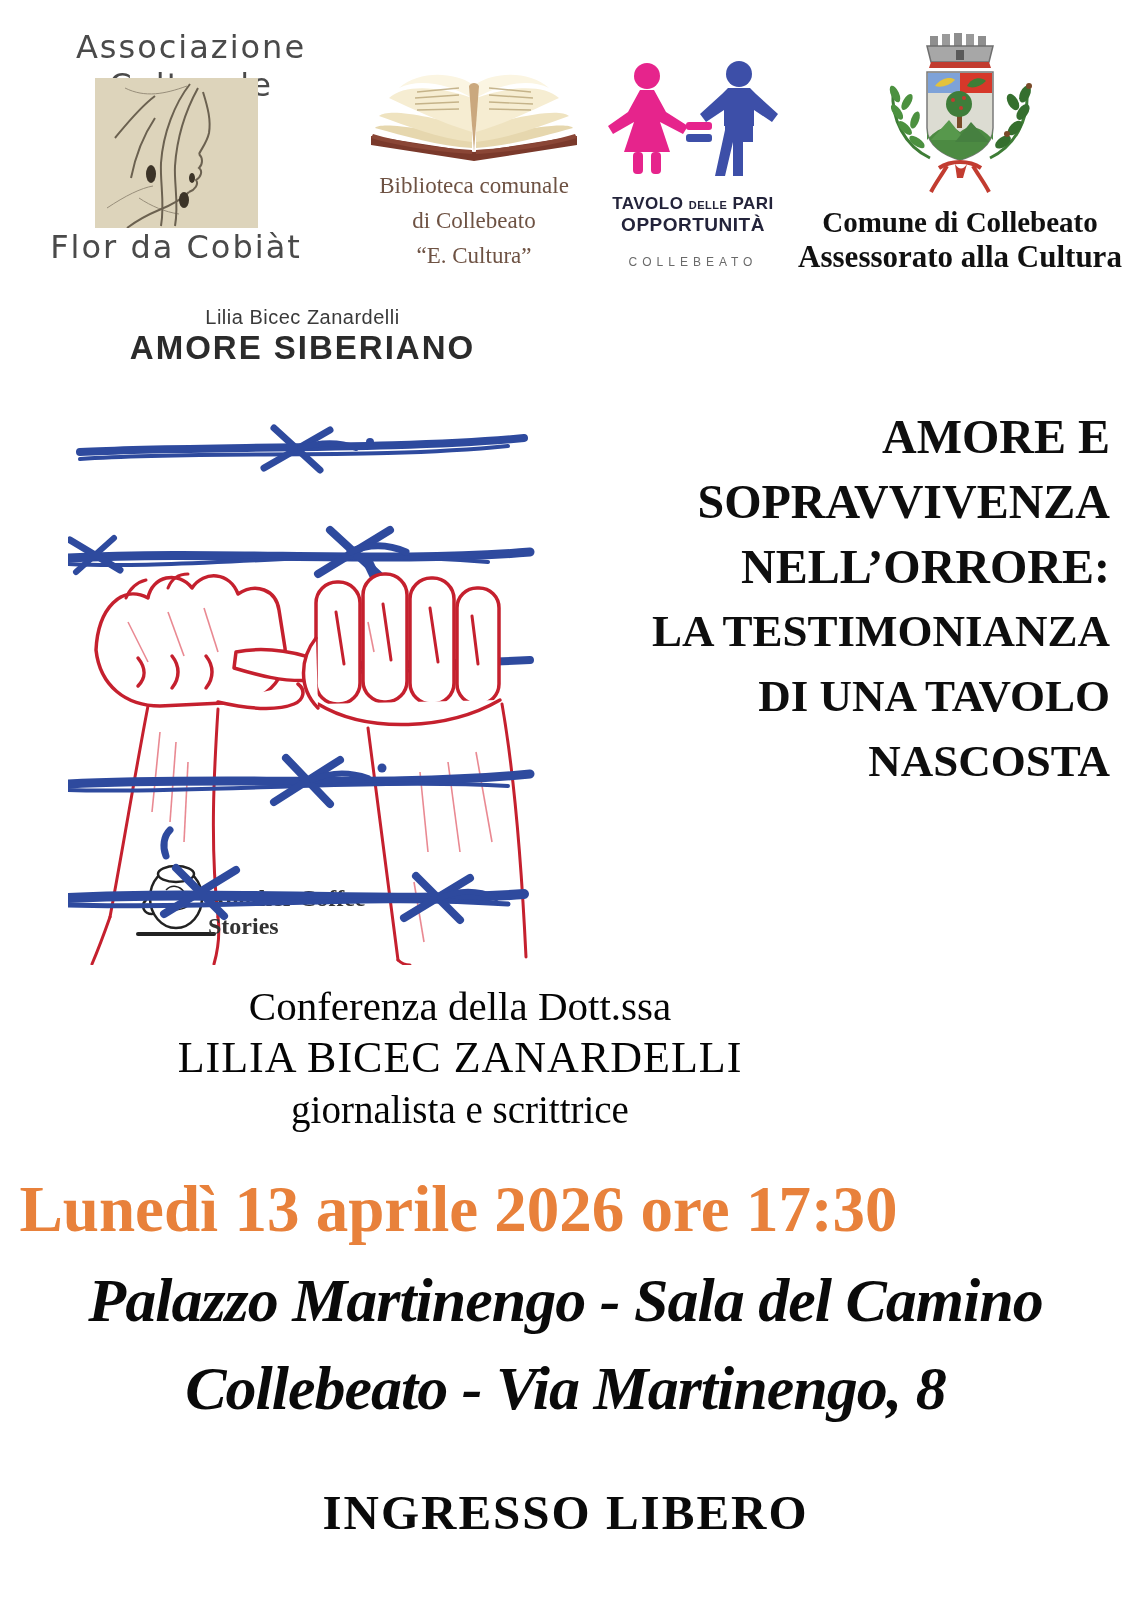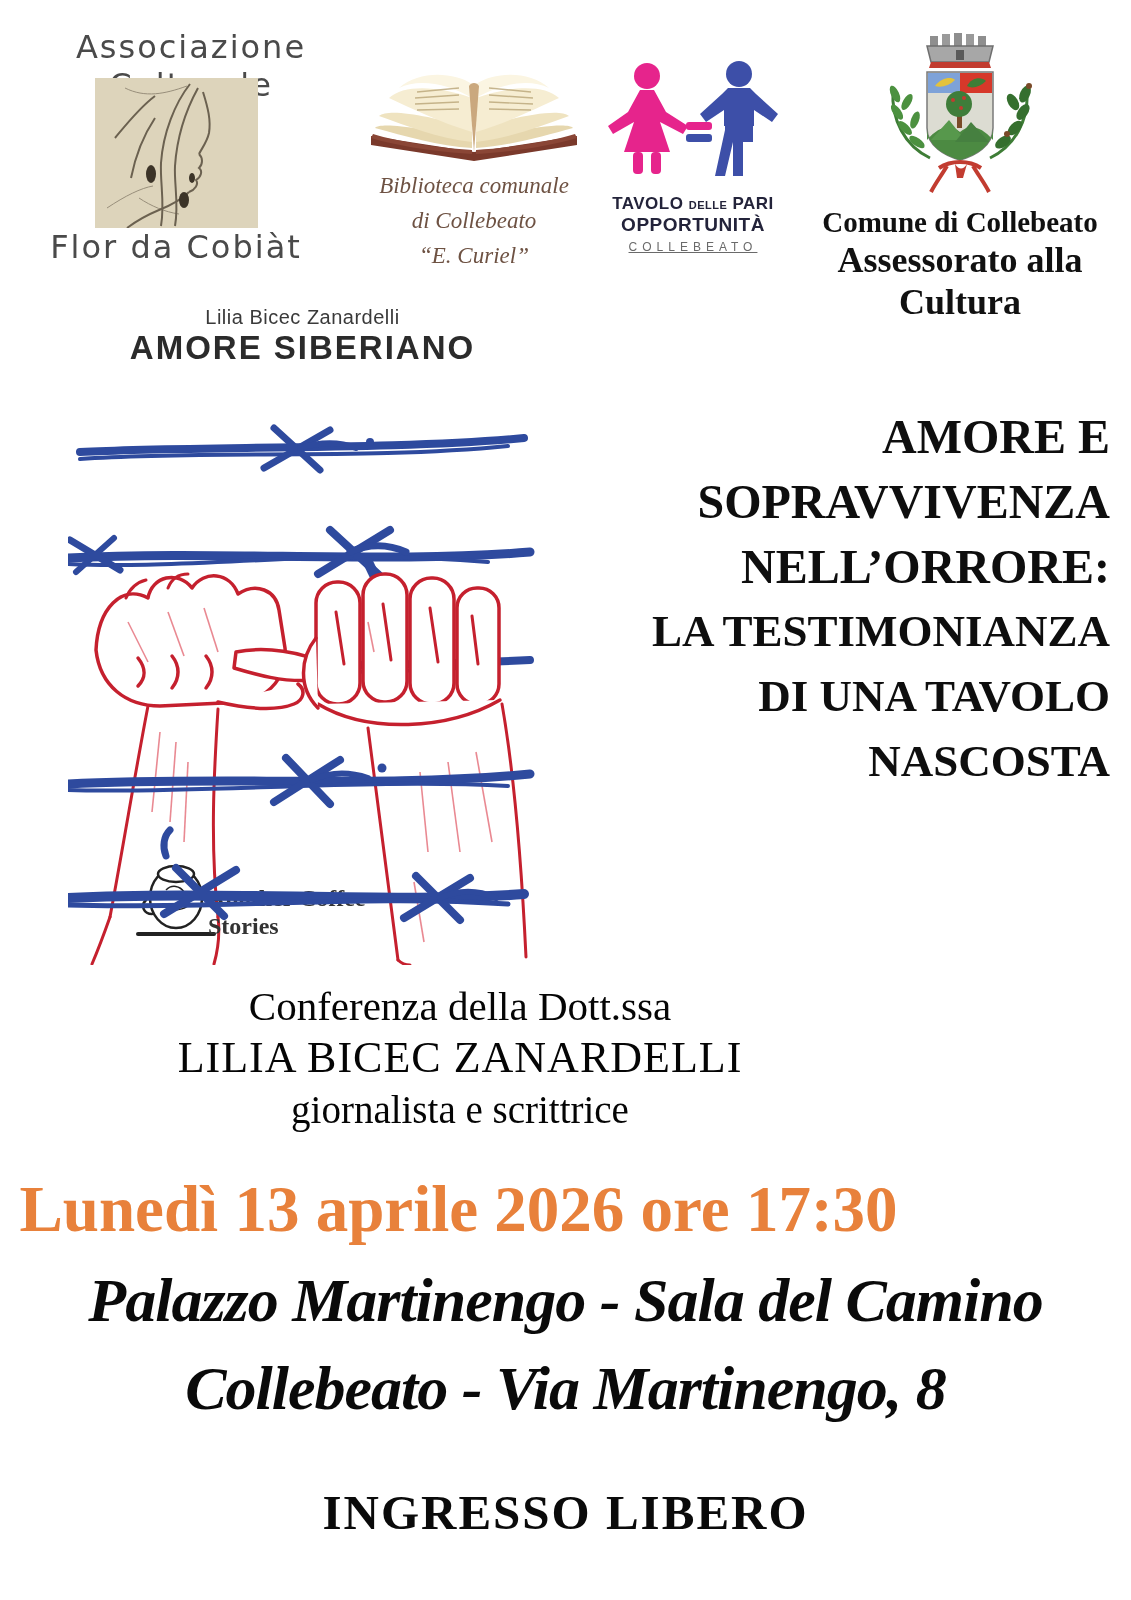--- a/index.html
+++ b/index.html
@@ -7,32 +7,32 @@
         font-family:"Liberation Serif",serif;color:#111;}
   .abs{position:absolute;}
 
   
   .hand{font-family:"DejaVu Sans",sans-serif;color:#4a4a4a;letter-spacing:2px;font-weight:400;}
   .assoc-title{left:16px;top:28px;width:350px;font-size:32px;text-align:center;}
   .sketch{left:95px;top:78px;width:163px;height:150px;background:#e2d8c2;}
   .flor{left:38px;top:228px;width:276px;font-size:32px;text-align:center;}
 
   .library{left:346px;top:58px;width:256px;text-align:center;}
-  .library .txt{font-family:"Liberation Serif",serif;font-style:italic;color:#6e5243;
+  .library .txt{font-family:"Liberation Serif",serif;color:#6e5243;
                 font-size:23px;line-height:31px;margin-top:4px;}
 
   .pari{left:592px;top:60px;width:202px;text-align:center;font-family:"Liberation Sans",sans-serif;}
   .pari-l1{font-size:17px;font-weight:bold;color:#23233a;letter-spacing:.5px;margin-top:2px;}
   .pari-l1 .small{font-size:11px;margin-top:46px;}
   .pari-l2{font-size:19px;font-weight:bold;color:#23233a;letter-spacing:.5px;}
-  .pari-l3{font-size:12px;color:#6a6a6a;letter-spacing:5px;margin-top:4px;text-decoration:underline;}
+  .pari-l3{font-size:12px;color:#6a6a6a;letter-spacing:5px;margin-top:19px;}
 
   .comune{left:795px;top:28px;width:330px;text-align:center;}
   .comune .txt1{font-size:29px;font-weight:600;margin-top:2px;}
-  .comune .txt2{font-size:36px;font-weight:600;}
+  .comune .txt2{font-size:31px;font-weight:600;}
 
   
   .cover-head{left:75px;top:306px;width:455px;text-align:center;font-family:"Liberation Sans",sans-serif;}
   .cover-author{font-size:20px;color:#3a3a3a;letter-spacing:.5px;}
   .cover-title{font-size:33px;color:#2b2b2b;font-weight:600;letter-spacing:2px;margin-top:0;}
 
   
   .main-title{left:558px;top:404px;width:552px;text-align:right;font-weight:bold;color:#0e0e0e;}
   .main-title .big{font-size:48px;line-height:65px;display:block;}
   .main-title .med{font-size:45px;line-height:65px;display:block;}
@@ -105,21 +105,21 @@
           <path d="M58 52 L100 51"></path>
         <path d="M130 30 L172 34"></path>
           <path d="M130 37 L174 40"></path>
           <path d="M130 44 L174 46"></path>
           <path d="M130 51 L172 52"></path>
       </g>
       <path d="M110 28 L115 94 L120 28 C 118 24 112 24 110 28 Z" fill="#caa87e"></path>
     </svg>
     <div class="txt">Biblioteca comunale</div>
     <div class="txt">di Collebeato</div>
-    <div class="txt">“E. Curiel”</div>
+    <div class="txt">“E. Cultura”</div>
   </div>
 
   <div class="abs pari">
     <svg width="186" height="128" viewBox="0 0 186 128">
 
       <g fill="#E6248C">
         <circle cx="47" cy="16" r="13"></circle>
         <path d="M40 30 L54 30 L66 52 L88 66 L83 74 L60 62 L70 92 L24 92 L34 62 L13 74 L8 66 L28 52 Z"></path>
         <rect x="33" y="92" width="10" height="22" rx="4"></rect>
         <rect x="51" y="92" width="10" height="22" rx="4"></rect>

